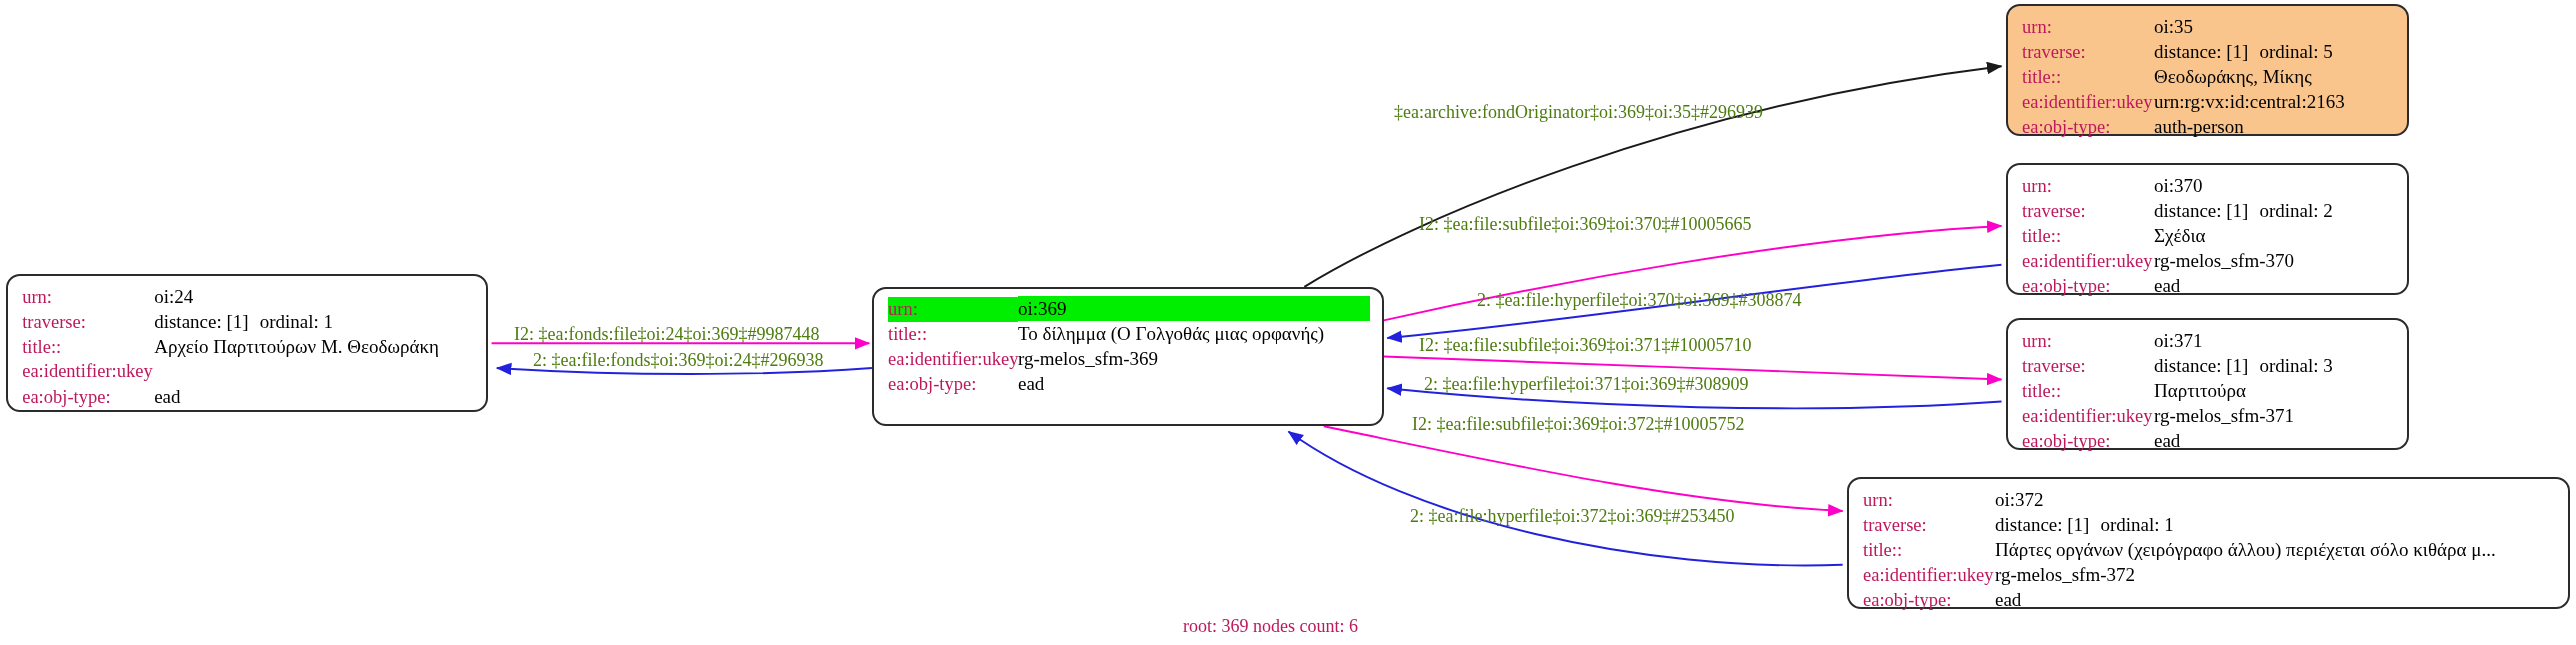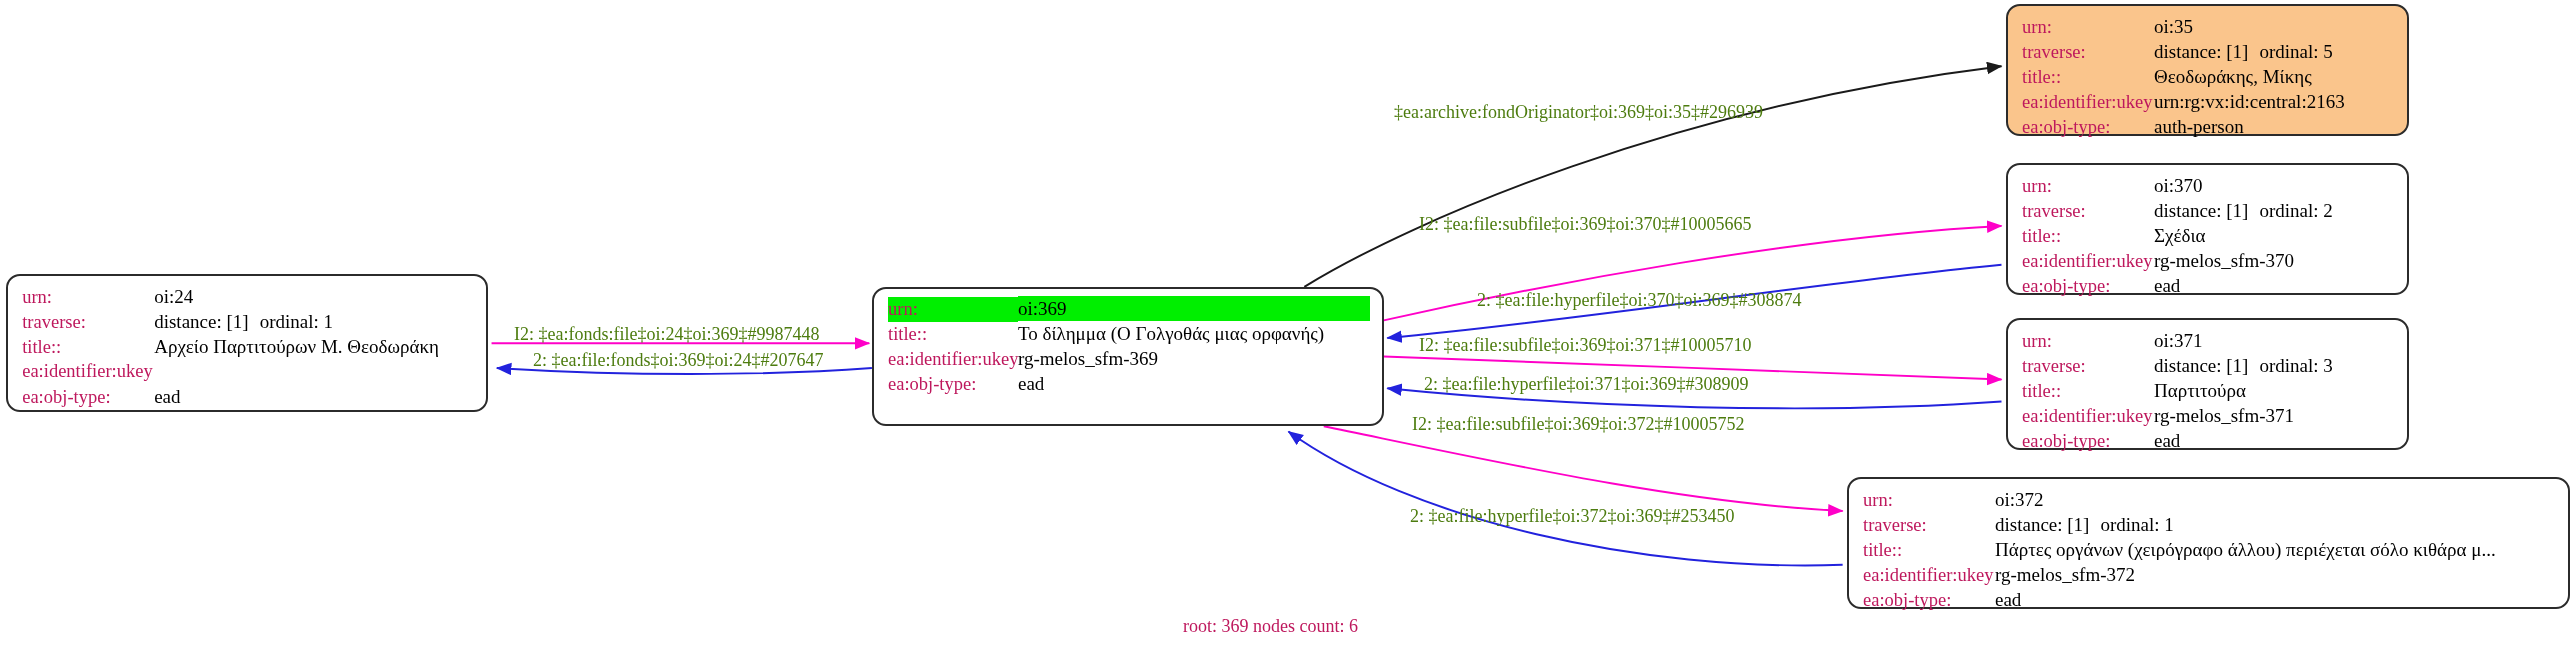--- a/index.html
+++ b/index.html
@@ -229,21 +229,21 @@
       <span class="k">ea:identifier:ukey</span>
       <span class="v">rg-melos_sfm-372</span>
     </div>
     <div class="row">
       <span class="k">ea:obj-type:</span>
       <span class="v">ead</span>
     </div>
   </div>
 
   <div class="elabel" style="left:514px;top:325px;">I2: ‡ea:fonds:file‡oi:24‡oi:369‡#9987448</div>
-  <div class="elabel" style="left:533px;top:351px;">2: ‡ea:file:fonds‡oi:369‡oi:24‡#207647</div>
+  <div class="elabel" style="left:533px;top:351px;">2: ‡ea:file:fonds‡oi:369‡oi:24‡#296938</div>
   <div class="elabel" style="left:1394px;top:103px;">‡ea:archive:fondOriginator‡oi:369‡oi:35‡#296939</div>
   <div class="elabel" style="left:1419px;top:215px;">I2: ‡ea:file:subfile‡oi:369‡oi:370‡#10005665</div>
   <div class="elabel" style="left:1477px;top:279px;margin-top:12px;">2: ‡ea:file:hyperfile‡oi:370‡oi:369‡#308874</div>
   <div class="elabel" style="left:1419px;top:336px;">I2: ‡ea:file:subfile‡oi:369‡oi:371‡#10005710</div>
   <div class="elabel" style="left:1424px;top:375px;">2: ‡ea:file:hyperfile‡oi:371‡oi:369‡#308909</div>
   <div class="elabel" style="left:1412px;top:415px;">I2: ‡ea:file:subfile‡oi:369‡oi:372‡#10005752</div>
   <div class="elabel" style="left:1410px;top:507px;">2: ‡ea:file:hyperfile‡oi:372‡oi:369‡#253450</div>
 
   <div class="caption" style="left:1183px;top:616px;">root: 369 nodes count: 6</div>
 

